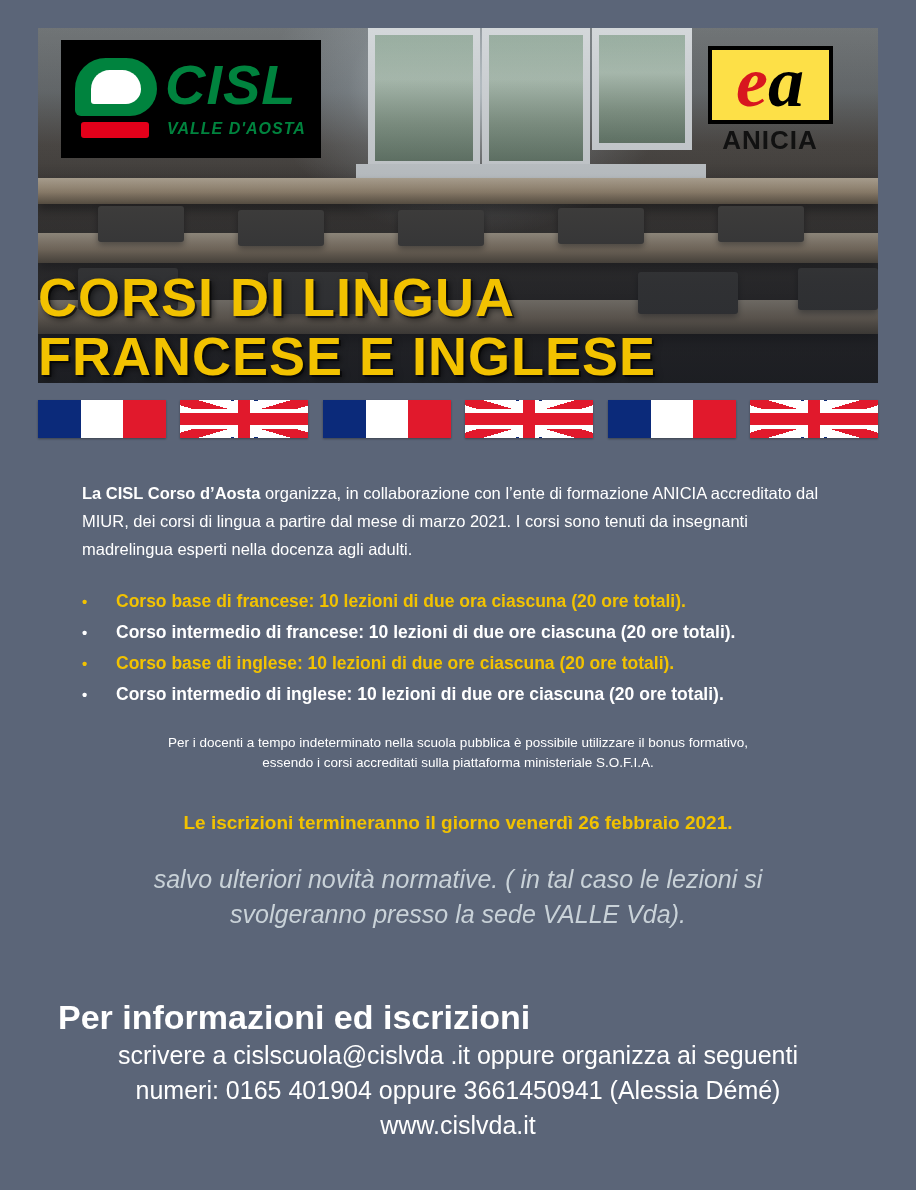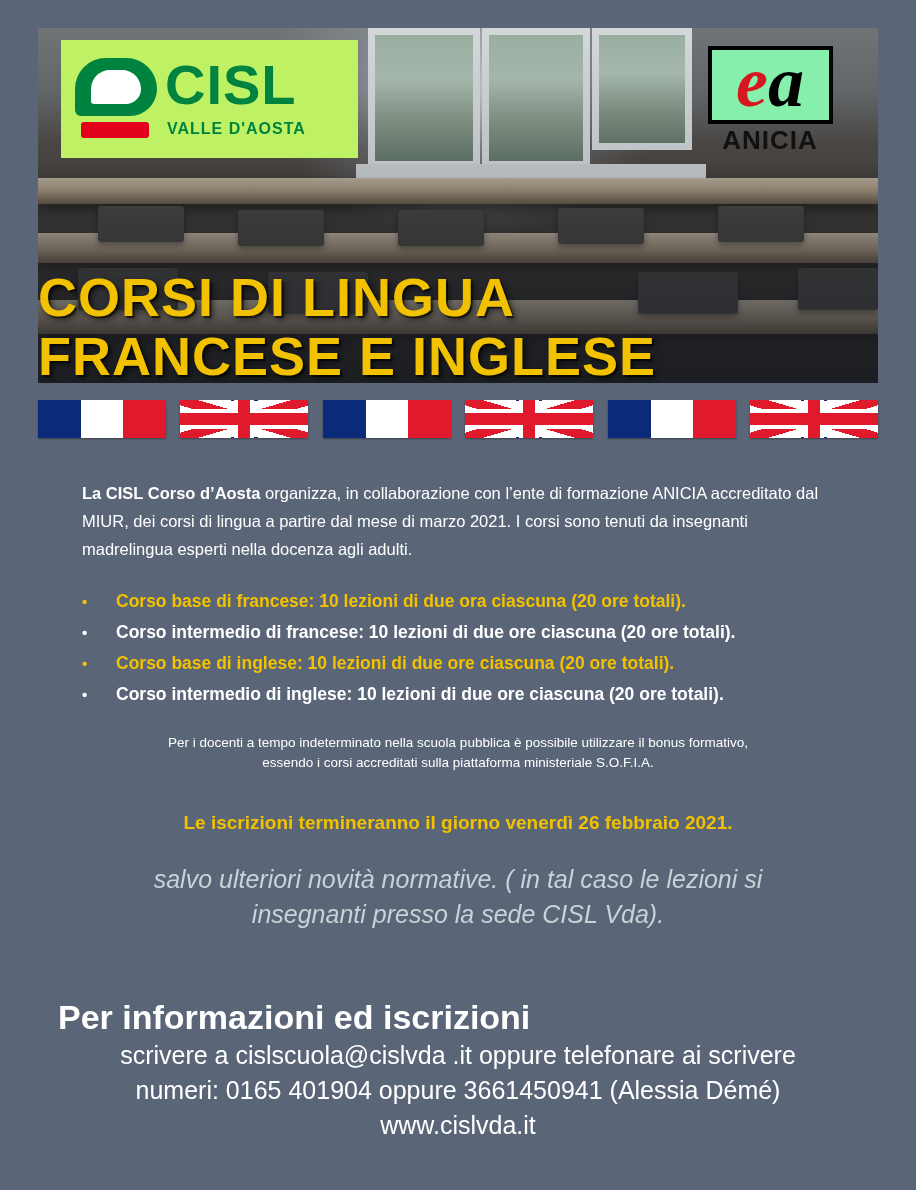--- a/index.html
+++ b/index.html
@@ -71,23 +71,24 @@
   .hero-shade {
     position: absolute; inset: 0;
     background:
       linear-gradient(to bottom, rgba(20,25,35,0.10) 0%, rgba(20,25,35,0.22) 45%, rgba(20,25,35,0.50) 72%, rgba(20,25,35,0.62) 100%);
   }
 
   
   .logo-cisl {
     position: absolute;
     left: 23px; top: 12px;
-    width: 297px; height: 118px;
-    background: #bef264;
+    width: 260px; height: 118px;
+    background: #000000;
     box-sizing: border-box;
+    font-style: italic;
   }
   .logo-cisl .mark {
     position: absolute; left: 14px; top: 18px; width: 82px; height: 84px;
   }
   .logo-cisl .mark .green {
     position: absolute; left: 0; top: 0; width: 82px; height: 58px;
     background: #00833e;
     border-radius: 41px 41px 36px 8px;
   }
   .logo-cisl .mark .green::after {
@@ -109,21 +110,21 @@
     position: absolute; left: 106px; top: 80px;
     font-weight: bold; font-size: 16px; color: #00833e; letter-spacing: 1px;
   }
   .logo-anicia {
     position: absolute; right: 38px; top: 18px; width: 140px; height: 120px;
     text-align: center;
   }
   .logo-anicia .ea {
     position: relative;
     width: 125px; height: 78px; margin: 0 auto;
-    background: #86efac;
+    background: #fde047;
     border: 4px solid #000;
     box-sizing: border-box;
   }
   .logo-anicia .ea .glyph {
     position: absolute; left: 0; right: 0; top: -8px;
     font-family: "Liberation Serif", serif;
     font-style: italic; font-weight: bold;
     font-size: 72px; line-height: 80px;
     color: #000;
   }
@@ -360,23 +361,23 @@
 
   <div class="note">
     <div>Per i docenti a tempo indeterminato nella scuola pubblica è possibile utilizzare il bonus formativo,</div>
     <div>essendo i corsi accreditati sulla piattaforma ministeriale S.O.F.I.A.</div>
   </div>
 
   <div class="deadline">Le iscrizioni termineranno il giorno venerdì 26 febbraio 2021.</div>
 
   <div class="platform">
     <div>salvo ulteriori novità normative. ( in tal caso le lezioni si</div>
-    <div>insegnanti presso la sede CISL  Vda).</div>
+    <div>svolgeranno presso la sede VALLE  Vda).</div>
   </div>
 
   <div class="info-title">Per informazioni ed iscrizioni</div>
   <div class="contacts">
-    <div>scrivere a cislscuola@cislvda .it oppure telefonare ai scrivere</div>
+    <div>scrivere a cislscuola@cislvda .it oppure organizza ai seguenti</div>
     <div>numeri: 0165 401904 oppure 3661450941 (Alessia Démé)</div>
     <div>www.cislvda.it</div>
   </div>
 
 </div>
 
 </body></html>

